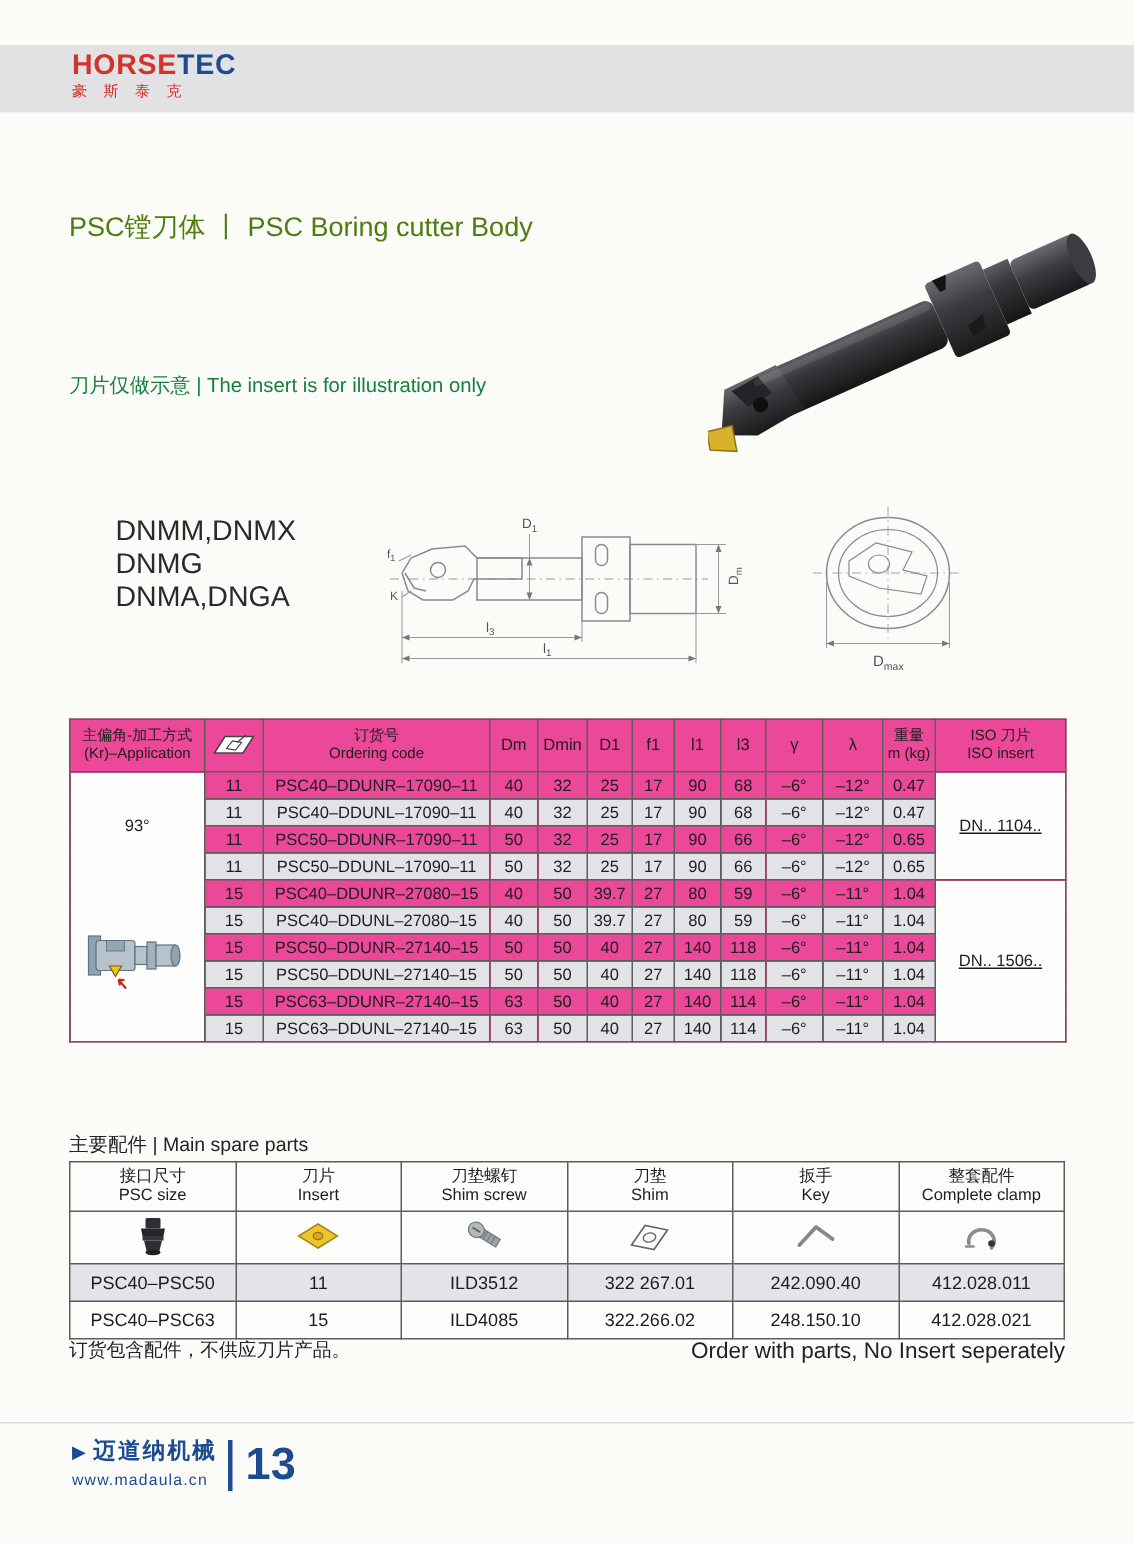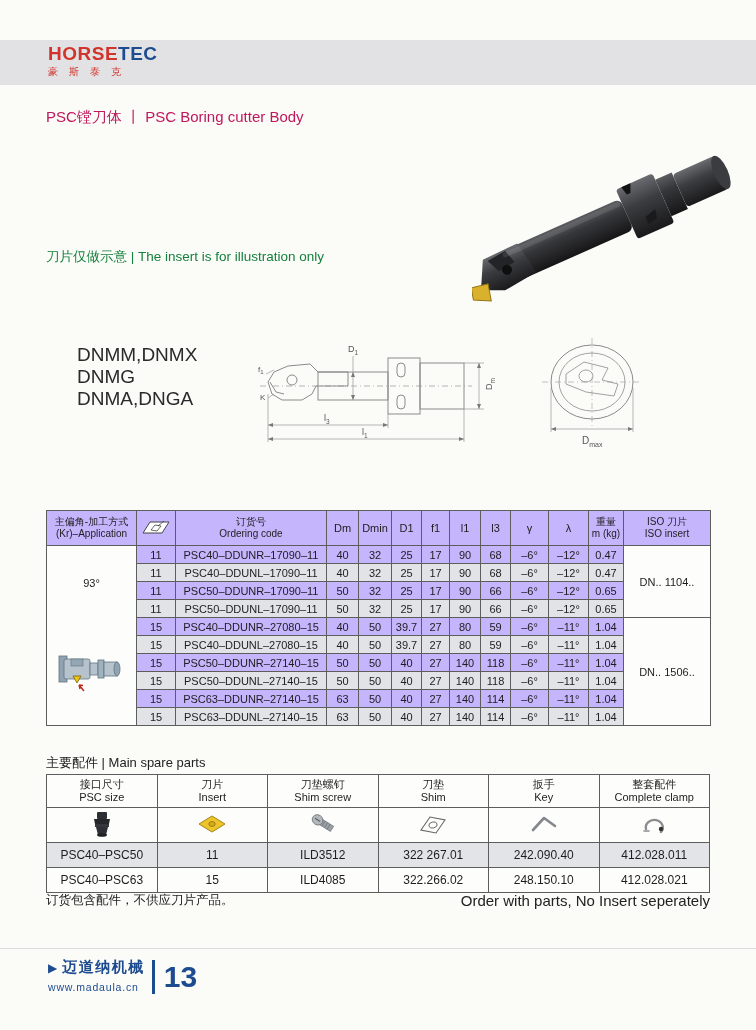--- a/index.html
+++ b/index.html
@@ -1,44 +1,44 @@
 <!DOCTYPE html>
 <html><head>
 <meta charset="utf-8">
 <style>
   html,body{margin:0;padding:0;background:#fff;}
   .page{position:relative;width:756px;height:1030px;background:#fbfbf8;overflow:hidden;
         font-family:"Liberation Sans","DejaVu Sans",sans-serif;color:#1d1d1d;}
   
-  .header-band{position:absolute;left:0;top:40px;width:756px;height:45px;background:#e2e2e5;}
+  .header-band{position:absolute;left:0;top:30px;width:756px;height:45px;background:#e2e2e5;}
   .logo{position:absolute;left:48px;top:4px;}
   .logo-main{font-size:19px;font-weight:bold;letter-spacing:.5px;line-height:20px;white-space:nowrap;}
   .logo-red{color:#d0342b;}
   .logo-blue{color:#1d4b8f;}
   .logo-sub{color:#d0342b;font-size:10px;letter-spacing:11px;line-height:14px;margin-top:1px;white-space:nowrap;}
-  .section-title{position:absolute;left:46px;top:108px;font-size:15px;color:#be185d;}
+  .section-title{position:absolute;left:46px;top:139px;font-size:18px;color:#4d7c0f;}
   .product-title{position:absolute;left:293px;top:192px;font-size:19px;font-weight:bold;color:#17458f;letter-spacing:.3px;}
   .illus-note{position:absolute;left:46px;top:248px;font-size:13.5px;color:#15803d;}
   .insert-types{position:absolute;left:77px;top:344px;font-size:19px;line-height:22px;color:#2a2a2a;}
   .photo{position:absolute;left:472px;top:128px;}
   .draw-side{position:absolute;left:258px;top:336px;}
   .draw-end{position:absolute;left:538px;top:336px;}
   
-  .main-table{position:absolute;left:46px;top:510px;width:664px;border-collapse:collapse;table-layout:fixed;
-              font-size:11px;background:#c4b5fd;padding-left:44px;}
+  .main-table{position:absolute;left:46px;top:479px;width:664px;border-collapse:collapse;table-layout:fixed;
+              font-size:11px;background:#ec4899;padding-left:44px;}
   .main-table th,.main-table td{border:1px solid #5d5d5d;text-align:center;vertical-align:middle;padding:0;overflow:hidden;}
   .main-table thead th{height:34px;font-weight:normal;}
   .hdr-2line{font-size:10px;line-height:12px;}
   .hdr-plain{font-size:11px;}
   .main-table tbody td{height:17px;}
   .shaded{background:#e2e3e6;}
   .app-cell{vertical-align:top;background:#fdfdfc;}
   .app-val{margin-top:2px;font-size:11px;}
   .app-icon-wrap{margin-top:58px;}
-  .iso-cell{font-size:11px;background:#fdfdfc;}
+  .iso-cell{font-size:11px;background:#fdfdfc;text-decoration:underline;}
   
   .spare-title{position:absolute;left:46px;top:754px;font-size:13px;color:#222;}
   .spare-table{position:absolute;left:46px;top:774px;width:664px;border-collapse:collapse;table-layout:fixed;
                font-size:12px;background:#fdfdfc;}
   .spare-table th,.spare-table td{border:1px solid #5d5d5d;text-align:center;vertical-align:middle;padding:0;}
   .spare-table thead th{height:32px;font-weight:normal;font-size:11px;line-height:13px;}
   .icon-row td{height:34px;}
   .spare-data td{height:24px;}
   .spare-shaded{background:#e3e4e7;}
   

